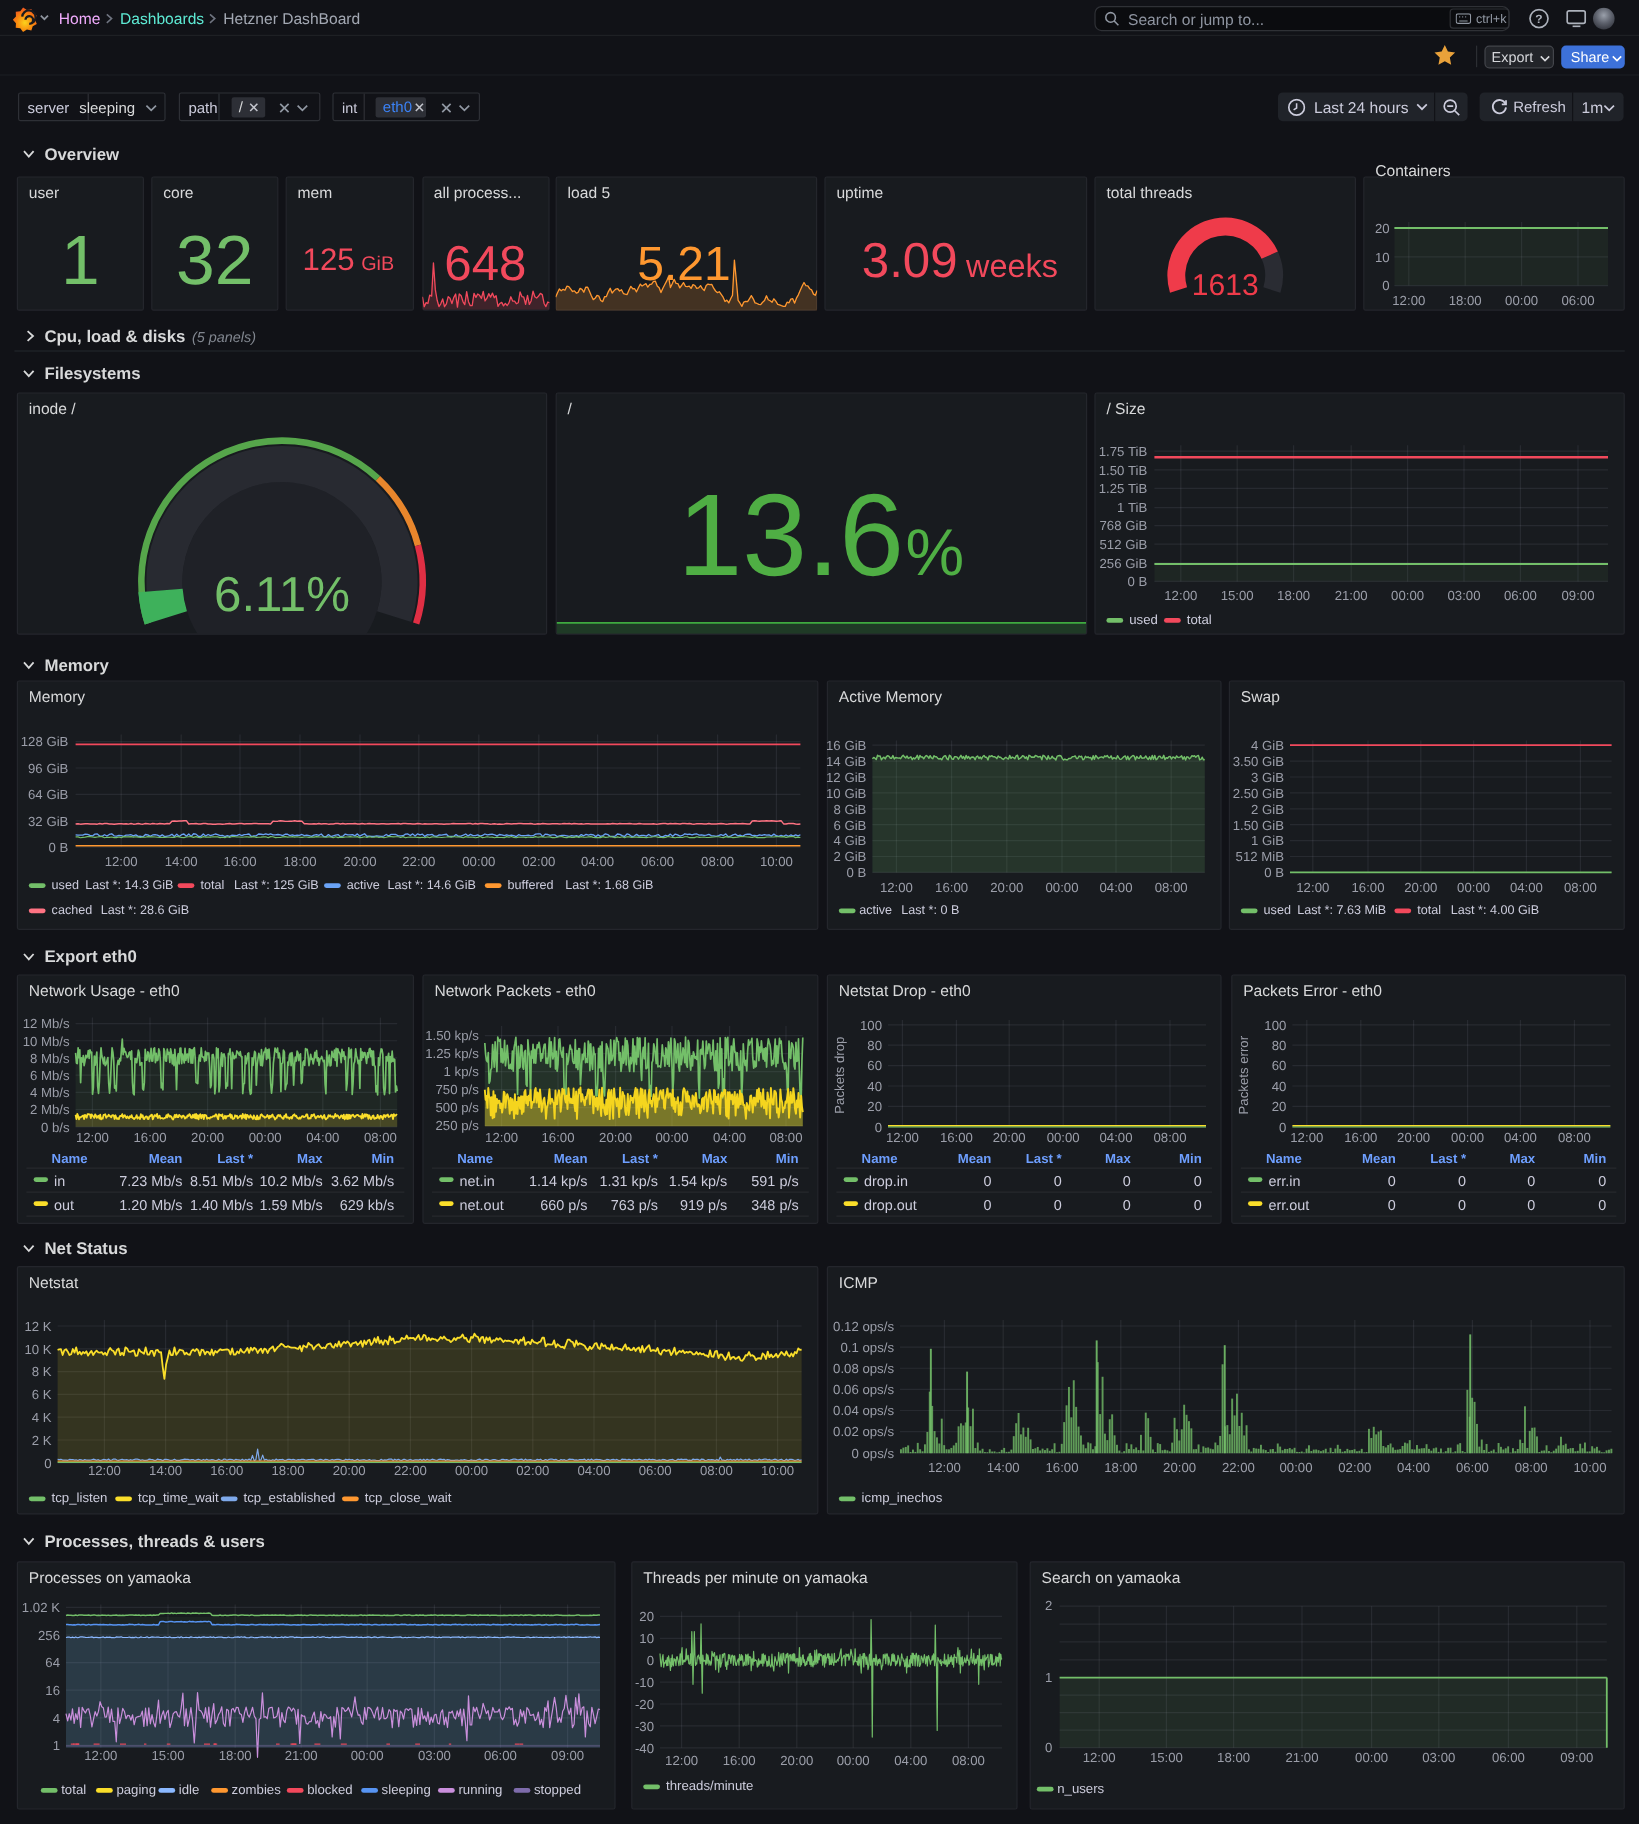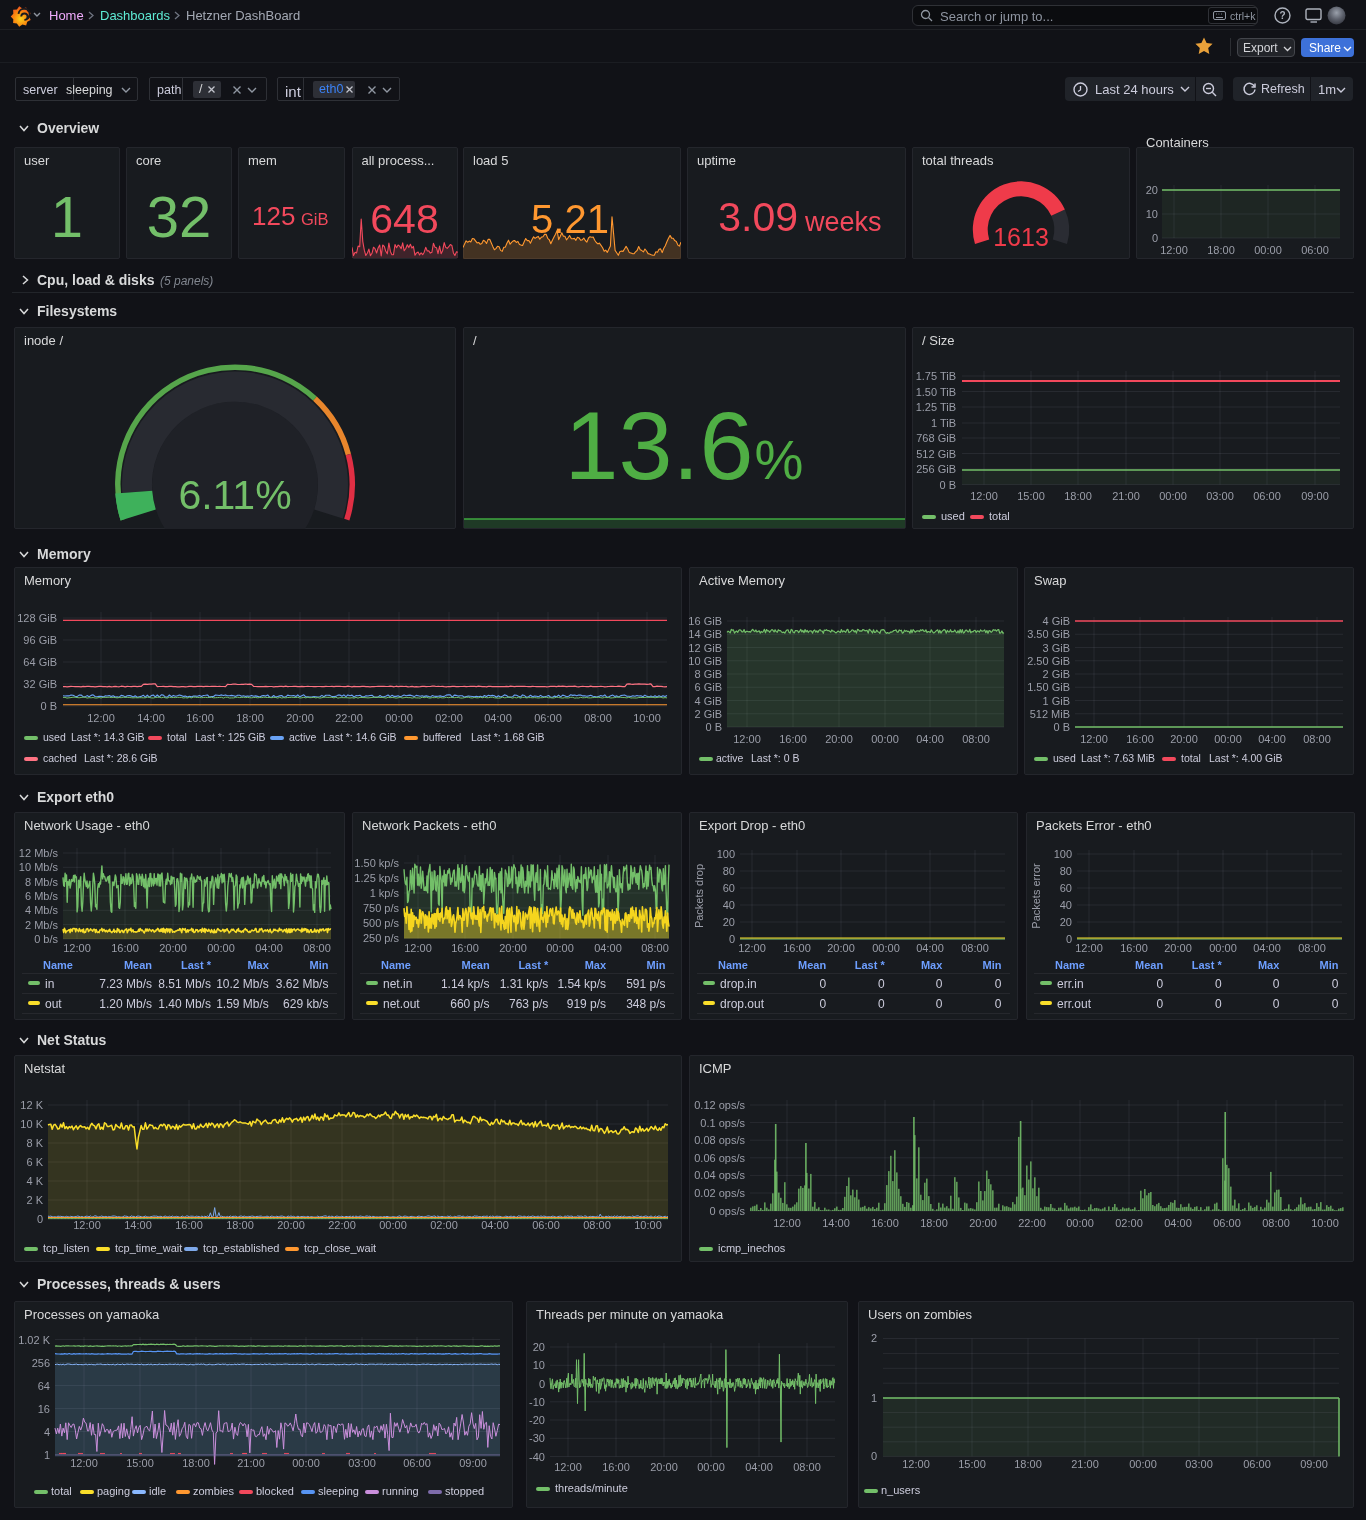--- a/index.html
+++ b/index.html
@@ -97,21 +97,21 @@
     <path d="M1.5,1.5 L7.5,7.5 M7.5,1.5 L1.5,7.5" stroke="#c2c4cc" stroke-width="1.3"></path>
   </svg>
 <svg class="abs" style="left:232px;top:85px" width="10" height="10" xmlns="http://www.w3.org/2000/svg">
     <path d="M1.5,1.5 L8.5,8.5 M8.5,1.5 L1.5,8.5" stroke="#9097a2" stroke-width="1.4"></path>
   </svg>
 <svg class="abs" style="left:247px;top:87px" width="10" height="8" xmlns="http://www.w3.org/2000/svg">
     <path d="M1,1 L5,5 L9,1" stroke="#9097a2" stroke-width="1.4" fill="none"></path>
   </svg>
 <div class="chip" style="left:277px;top:77px;width:123px"></div>
 <div class="abs" style="left:303px;top:78px;width:1px;height:22px;background:#2e3036"></div>
-<div class="abs" style="left:285px;top:83px;font-size:15px;color:#ccccdc">int</div>
+<div class="abs" style="left:285px;top:83px;font-size:12px;color:#ccccdc">int</div>
 <div class="abs" style="left:313px;top:81px;width:42px;height:17px;background:#2d2f36;border-radius:2px"></div>
 <div class="abs" style="left:319px;top:82px;font-size:12.5px;color:#3b82f6">eth0</div>
 <svg class="abs" style="left:345px;top:85px" width="9" height="9" xmlns="http://www.w3.org/2000/svg">
     <path d="M1.5,1.5 L7.5,7.5 M7.5,1.5 L1.5,7.5" stroke="#c2c4cc" stroke-width="1.3"></path>
   </svg>
 <svg class="abs" style="left:367px;top:85px" width="10" height="10" xmlns="http://www.w3.org/2000/svg">
     <path d="M1.5,1.5 L8.5,8.5 M8.5,1.5 L1.5,8.5" stroke="#9097a2" stroke-width="1.4"></path>
   </svg>
 <svg class="abs" style="left:382px;top:87px" width="10" height="8" xmlns="http://www.w3.org/2000/svg">
     <path d="M1,1 L5,5 L9,1" stroke="#9097a2" stroke-width="1.4" fill="none"></path>
@@ -537,21 +537,21 @@
     <text x="254.1" y="176" fill="#ccccdc" font-size="12" text-anchor="end">1.54 kp/s</text>
     <text x="313.5" y="176" fill="#ccccdc" font-size="12" text-anchor="end">591 p/s</text>
     <rect x="14" y="189" width="12" height="4" rx="2" fill="#fade2a"></rect>
     <text x="31" y="196" fill="#ccccdc" font-size="12" text-anchor="start">net.out</text>
     <text x="137.60999999999999" y="196" fill="#ccccdc" font-size="12" text-anchor="end">660 p/s</text>
     <text x="196.35" y="196" fill="#ccccdc" font-size="12" text-anchor="end">763 p/s</text>
     <text x="254.1" y="196" fill="#ccccdc" font-size="12" text-anchor="end">919 p/s</text>
     <text x="313.5" y="196" fill="#ccccdc" font-size="12" text-anchor="end">348 p/s</text>
   </svg>
 <div class="panel" style="left:689px;top:812px;width:329px;height:208px"></div>
-<div class="ptitle" style="left:699px;top:818px">Export Drop - eth0</div>
+<div class="ptitle" style="left:699px;top:818px">Netstat Drop - eth0</div>
 <svg class="abs" style="left:689px;top:812px" width="329" height="208" xmlns="http://www.w3.org/2000/svg">
     <line x1="51" y1="42" x2="316" y2="42" stroke="rgba(204,204,220,0.09)" stroke-width="1"></line>
     <line x1="51" y1="59" x2="316" y2="59" stroke="rgba(204,204,220,0.09)" stroke-width="1"></line>
     <line x1="51" y1="76" x2="316" y2="76" stroke="rgba(204,204,220,0.09)" stroke-width="1"></line>
     <line x1="51" y1="93" x2="316" y2="93" stroke="rgba(204,204,220,0.09)" stroke-width="1"></line>
     <line x1="51" y1="110" x2="316" y2="110" stroke="rgba(204,204,220,0.09)" stroke-width="1"></line>
     <line x1="51" y1="127" x2="316" y2="127" stroke="rgba(204,204,220,0.09)" stroke-width="1"></line>
     <line x1="63" y1="38" x2="63" y2="127" stroke="rgba(204,204,220,0.09)" stroke-width="1"></line>
     <line x1="108" y1="38" x2="108" y2="127" stroke="rgba(204,204,220,0.09)" stroke-width="1"></line>
     <line x1="152" y1="38" x2="152" y2="127" stroke="rgba(204,204,220,0.09)" stroke-width="1"></line>
@@ -1149,21 +1149,21 @@
     <text x="90" y="170" fill="#9b9ea9" font-size="11" text-anchor="middle">16:00</text>
     <text x="138" y="170" fill="#9b9ea9" font-size="11" text-anchor="middle">20:00</text>
     <text x="185" y="170" fill="#9b9ea9" font-size="11" text-anchor="middle">00:00</text>
     <text x="233" y="170" fill="#9b9ea9" font-size="11" text-anchor="middle">04:00</text>
     <text x="281" y="170" fill="#9b9ea9" font-size="11" text-anchor="middle">08:00</text>
     <path d="M24.0,76.9 L24.5,84.1 L25.0,87.8 L25.5,84.1 L26.0,80.0 L26.5,77.9 L27.1,88.3 L27.6,84.6 L28.1,85.1 L28.6,83.3 L29.1,82.6 L29.6,87.0 L30.1,80.4 L30.6,86.8 L31.1,78.9 L31.6,81.5 L32.2,85.6 L32.7,91.1 L33.2,81.0 L33.7,87.9 L34.2,78.0 L34.7,86.1 L35.2,87.2 L35.7,81.1 L36.2,82.8 L36.7,82.1 L37.3,86.9 L37.8,80.0 L38.3,79.5 L38.8,81.8 L39.3,84.1 L39.8,87.0 L40.3,82.7 L40.8,77.2 L41.3,86.4 L41.8,77.0 L42.4,72.1 L42.9,86.1 L43.4,82.6 L43.9,83.9 L44.4,82.4 L44.9,83.8 L45.4,80.9 L45.9,73.1 L46.4,82.4 L46.9,79.9 L47.5,78.4 L48.0,85.2 L48.5,85.7 L49.0,84.9 L49.5,77.3 L50.0,86.8 L50.5,58.7 L51.0,76.8 L51.5,102.6 L52.0,80.9 L52.6,58.7 L53.1,78.0 L53.6,86.8 L54.1,84.9 L54.6,85.7 L55.1,79.8 L55.6,79.0 L56.1,78.2 L56.6,81.5 L57.1,80.3 L57.6,85.3 L58.2,52.3 L58.7,83.2 L59.2,110.0 L59.7,78.3 L60.2,83.1 L60.7,83.3 L61.2,82.7 L61.7,83.0 L62.2,86.3 L62.7,77.3 L63.3,85.1 L63.8,78.0 L64.3,80.3 L64.8,86.7 L65.3,83.0 L65.8,83.6 L66.3,86.7 L66.8,85.0 L67.3,75.2 L67.8,77.4 L68.4,79.3 L68.9,77.4 L69.4,76.1 L69.9,82.0 L70.4,90.4 L70.9,79.5 L71.4,78.8 L71.9,82.7 L72.4,82.0 L72.9,92.5 L73.5,82.0 L74.0,78.0 L74.5,88.3 L75.0,85.7 L75.5,84.2 L76.0,77.6 L76.5,80.3 L77.0,77.8 L77.5,76.8 L78.0,77.2 L78.6,87.5 L79.1,84.1 L79.6,90.2 L80.1,83.3 L80.6,86.2 L81.1,77.9 L81.6,81.0 L82.1,78.1 L82.6,82.5 L83.1,85.2 L83.7,79.0 L84.2,78.3 L84.7,79.2 L85.2,86.6 L85.7,79.0 L86.2,78.8 L86.7,83.3 L87.2,86.7 L87.7,86.9 L88.2,84.2 L88.7,82.7 L89.3,81.3 L89.8,86.7 L90.3,77.6 L90.8,81.9 L91.3,82.6 L91.8,77.8 L92.3,82.2 L92.8,78.9 L93.3,87.3 L93.8,86.0 L94.4,84.1 L94.9,86.8 L95.4,77.7 L95.9,78.4 L96.4,86.7 L96.9,78.6 L97.4,77.4 L97.9,85.9 L98.4,79.6 L98.9,80.2 L99.5,79.8 L100.0,91.2 L100.5,81.5 L101.0,81.4 L101.5,86.6 L102.0,75.2 L102.5,83.5 L103.0,82.9 L103.5,82.2 L104.0,82.8 L104.6,83.2 L105.1,88.2 L105.6,87.7 L106.1,81.3 L106.6,86.5 L107.1,83.4 L107.6,83.0 L108.1,85.3 L108.6,84.8 L109.1,77.4 L109.7,87.3 L110.2,77.2 L110.7,84.9 L111.2,78.7 L111.7,78.3 L112.2,82.8 L112.7,83.6 L113.2,87.7 L113.7,83.4 L114.2,87.1 L114.8,79.2 L115.3,85.6 L115.8,87.1 L116.3,88.2 L116.8,86.2 L117.3,77.5 L117.8,87.4 L118.3,87.8 L118.8,91.4 L119.3,84.7 L119.8,79.6 L120.4,82.5 L120.9,83.8 L121.4,86.8 L121.9,84.5 L122.4,82.5 L122.9,76.0 L123.4,82.8 L123.9,87.9 L124.4,79.7 L124.9,77.2 L125.5,85.8 L126.0,86.7 L126.5,76.7 L127.0,76.7 L127.5,82.2 L128.0,83.1 L128.5,84.9 L129.0,77.8 L129.5,80.4 L130.0,76.7 L130.6,77.1 L131.1,93.2 L131.6,79.4 L132.1,78.2 L132.6,77.9 L133.1,83.0 L133.6,80.8 L134.1,77.9 L134.6,83.0 L135.1,76.9 L135.7,83.2 L136.2,77.3 L136.7,82.6 L137.2,85.0 L137.7,81.1 L138.2,83.2 L138.7,81.0 L139.2,87.4 L139.7,83.1 L140.2,72.0 L140.8,87.7 L141.3,80.2 L141.8,86.5 L142.3,84.0 L142.8,78.4 L143.3,78.1 L143.8,84.3 L144.3,82.1 L144.8,87.1 L145.3,87.1 L145.9,83.7 L146.4,86.0 L146.9,81.3 L147.4,79.7 L147.9,83.0 L148.4,77.2 L148.9,85.9 L149.4,76.8 L149.9,87.6 L150.4,79.1 L150.9,85.9 L151.5,88.1 L152.0,83.4 L152.5,86.3 L153.0,74.3 L153.5,83.1 L154.0,85.8 L154.5,73.8 L155.0,83.3 L155.5,84.9 L156.0,77.3 L156.6,82.1 L157.1,77.0 L157.6,77.7 L158.1,78.7 L158.6,77.9 L159.1,79.9 L159.6,86.7 L160.1,78.7 L160.6,78.7 L161.1,88.2 L161.7,77.4 L162.2,84.7 L162.7,80.5 L163.2,79.9 L163.7,77.3 L164.2,80.9 L164.7,77.1 L165.2,86.2 L165.7,79.3 L166.2,85.8 L166.8,86.1 L167.3,77.2 L167.8,84.1 L168.3,84.8 L168.8,86.9 L169.3,76.7 L169.8,84.2 L170.3,83.4 L170.8,84.4 L171.3,83.0 L171.9,81.9 L172.4,83.3 L172.9,80.6 L173.4,80.9 L173.9,77.4 L174.4,75.1 L174.9,73.0 L175.4,87.1 L175.9,81.0 L176.4,80.9 L177.0,78.9 L177.5,78.4 L178.0,79.3 L178.5,87.0 L179.0,77.2 L179.5,79.1 L180.0,77.7 L180.5,79.2 L181.0,77.4 L181.5,82.4 L182.1,80.6 L182.6,77.8 L183.1,73.5 L183.6,76.1 L184.1,78.5 L184.6,79.7 L185.1,86.4 L185.6,83.3 L186.1,83.8 L186.6,73.0 L187.1,83.3 L187.7,83.8 L188.2,83.6 L188.7,86.5 L189.2,80.0 L189.7,87.0 L190.2,83.8 L190.7,77.6 L191.2,86.5 L191.7,93.2 L192.2,79.3 L192.8,81.1 L193.3,77.0 L193.8,88.1 L194.3,76.8 L194.8,79.2 L195.3,80.7 L195.8,86.1 L196.3,79.8 L196.8,83.9 L197.3,90.3 L197.9,88.1 L198.4,78.2 L198.9,77.5 L199.4,86.7 L199.9,48.6 L200.4,77.7 L200.9,146.6 L201.4,83.5 L201.9,81.0 L202.4,83.4 L203.0,80.9 L203.5,86.5 L204.0,77.8 L204.5,81.0 L205.0,87.0 L205.5,84.3 L206.0,82.0 L206.5,85.4 L207.0,81.3 L207.5,82.3 L208.1,85.8 L208.6,90.4 L209.1,87.4 L209.6,86.9 L210.1,77.9 L210.6,80.7 L211.1,78.9 L211.6,77.3 L212.1,85.4 L212.6,78.4 L213.2,77.1 L213.7,79.1 L214.2,86.4 L214.7,79.9 L215.2,83.1 L215.7,85.2 L216.2,87.1 L216.7,86.0 L217.2,77.8 L217.7,83.1 L218.2,77.1 L218.8,83.6 L219.3,78.1 L219.8,82.1 L220.3,87.0 L220.8,83.3 L221.3,85.5 L221.8,84.0 L222.3,78.4 L222.8,80.0 L223.3,81.7 L223.9,87.3 L224.4,85.9 L224.9,81.8 L225.4,77.3 L225.9,80.5 L226.4,80.8 L226.9,83.3 L227.4,82.6 L227.9,87.8 L228.4,87.0 L229.0,81.3 L229.5,93.1 L230.0,79.2 L230.5,88.3 L231.0,86.8 L231.5,87.9 L232.0,82.2 L232.5,88.2 L233.0,78.6 L233.5,84.8 L234.1,76.5 L234.6,86.9 L235.1,76.8 L235.6,80.8 L236.1,78.5 L236.6,87.2 L237.1,78.7 L237.6,76.7 L238.1,79.9 L238.6,87.3 L239.2,78.8 L239.7,78.4 L240.2,87.7 L240.7,86.8 L241.2,85.3 L241.7,79.1 L242.2,80.2 L242.7,81.5 L243.2,84.6 L243.7,81.5 L244.3,77.9 L244.8,80.5 L245.3,85.5 L245.8,82.6 L246.3,79.3 L246.8,87.3 L247.3,80.0 L247.8,78.6 L248.3,80.8 L248.8,82.6 L249.3,85.9 L249.9,82.9 L250.4,82.6 L250.9,78.8 L251.4,82.3 L251.9,77.3 L252.4,80.7 L252.9,87.1 L253.4,53.2 L253.9,83.1 L254.4,86.0 L255.0,141.1 L255.5,80.3 L256.0,81.6 L256.5,83.0 L257.0,83.4 L257.5,85.2 L258.0,82.1 L258.5,87.0 L259.0,84.2 L259.5,83.7 L260.1,84.4 L260.6,85.1 L261.1,77.5 L261.6,86.1 L262.1,85.1 L262.6,82.3 L263.1,87.8 L263.6,87.1 L264.1,77.9 L264.6,85.6 L265.2,85.1 L265.7,80.2 L266.2,83.8 L266.7,78.7 L267.2,82.6 L267.7,86.0 L268.2,80.1 L268.7,88.3 L269.2,77.7 L269.7,79.7 L270.3,80.3 L270.8,80.4 L271.3,84.5 L271.8,77.1 L272.3,72.1 L272.8,78.0 L273.3,85.7 L273.8,74.3 L274.3,93.1 L274.8,80.4 L275.4,85.7 L275.9,79.5 L276.4,87.2 L276.9,84.4 L277.4,84.2 L277.9,80.6 L278.4,83.0 L278.9,84.8 L279.4,82.3 L279.9,78.2 L280.4,82.7 L281.0,82.3 L281.5,86.6 L282.0,85.8 L282.5,80.8 L283.0,80.2 L283.5,73.3 L284.0,83.9 L284.5,85.1 L285.0,82.0 L285.5,76.8 L286.1,86.3 L286.6,84.3 L287.1,81.5 L287.6,85.1 L288.1,81.6 L288.6,78.6 L289.1,79.0 L289.6,102.6 L290.1,73.1 L290.6,86.6 L291.2,82.2 L291.7,81.8 L292.2,87.0 L292.7,83.0 L293.2,78.7 L293.7,85.7 L294.2,90.5 L294.7,78.1 L295.2,82.5 L295.7,81.8 L296.3,80.0 L296.8,79.8 L297.3,77.6 L297.8,88.0 L298.3,85.4 L298.8,83.8 L299.3,77.8 L299.8,77.6 L300.3,86.3 L300.8,78.1 L301.4,86.7 L301.9,85.4 L302.4,86.0 L302.9,84.9 L303.4,83.0 L303.9,79.2 L304.4,87.2 L304.9,80.2 L305.4,80.3 L305.9,84.2 L306.5,77.1 L307.0,76.6 L307.5,87.3 L308.0,77.7 L308.5,81.6 L309.0,81.1" fill="none" stroke="#73bf69" stroke-width="1.0" stroke-linejoin="round"></path>
     <rect x="10" y="186" width="14" height="4" rx="2" fill="#73bf69"></rect>
     <text x="29" y="191" fill="#ccccdc" font-size="11" text-anchor="start">threads/minute</text>
   </svg>
 <div class="panel" style="left:858px;top:1301px;width:496px;height:207px"></div>
-<div class="ptitle" style="left:868px;top:1307px">Users on zombies</div>
+<div class="ptitle" style="left:868px;top:1307px">Search on yamaoka</div>
 <svg class="abs" style="left:858px;top:1301px" width="496" height="207" xmlns="http://www.w3.org/2000/svg">
     <line x1="25" y1="37.5" x2="481" y2="37.5" stroke="rgba(204,204,220,0.09)" stroke-width="1"></line>
     <line x1="25" y1="52.4" x2="481" y2="52.4" stroke="rgba(204,204,220,0.09)" stroke-width="1"></line>
     <line x1="25" y1="67.3" x2="481" y2="67.3" stroke="rgba(204,204,220,0.09)" stroke-width="1"></line>
     <line x1="25" y1="82.2" x2="481" y2="82.2" stroke="rgba(204,204,220,0.09)" stroke-width="1"></line>
     <line x1="25" y1="97" x2="481" y2="97" stroke="rgba(204,204,220,0.09)" stroke-width="1"></line>
     <line x1="25" y1="111.6" x2="481" y2="111.6" stroke="rgba(204,204,220,0.09)" stroke-width="1"></line>
     <line x1="25" y1="126.2" x2="481" y2="126.2" stroke="rgba(204,204,220,0.09)" stroke-width="1"></line>
     <line x1="25" y1="140.8" x2="481" y2="140.8" stroke="rgba(204,204,220,0.09)" stroke-width="1"></line>
     <line x1="25" y1="155.4" x2="481" y2="155.4" stroke="rgba(204,204,220,0.09)" stroke-width="1"></line>

